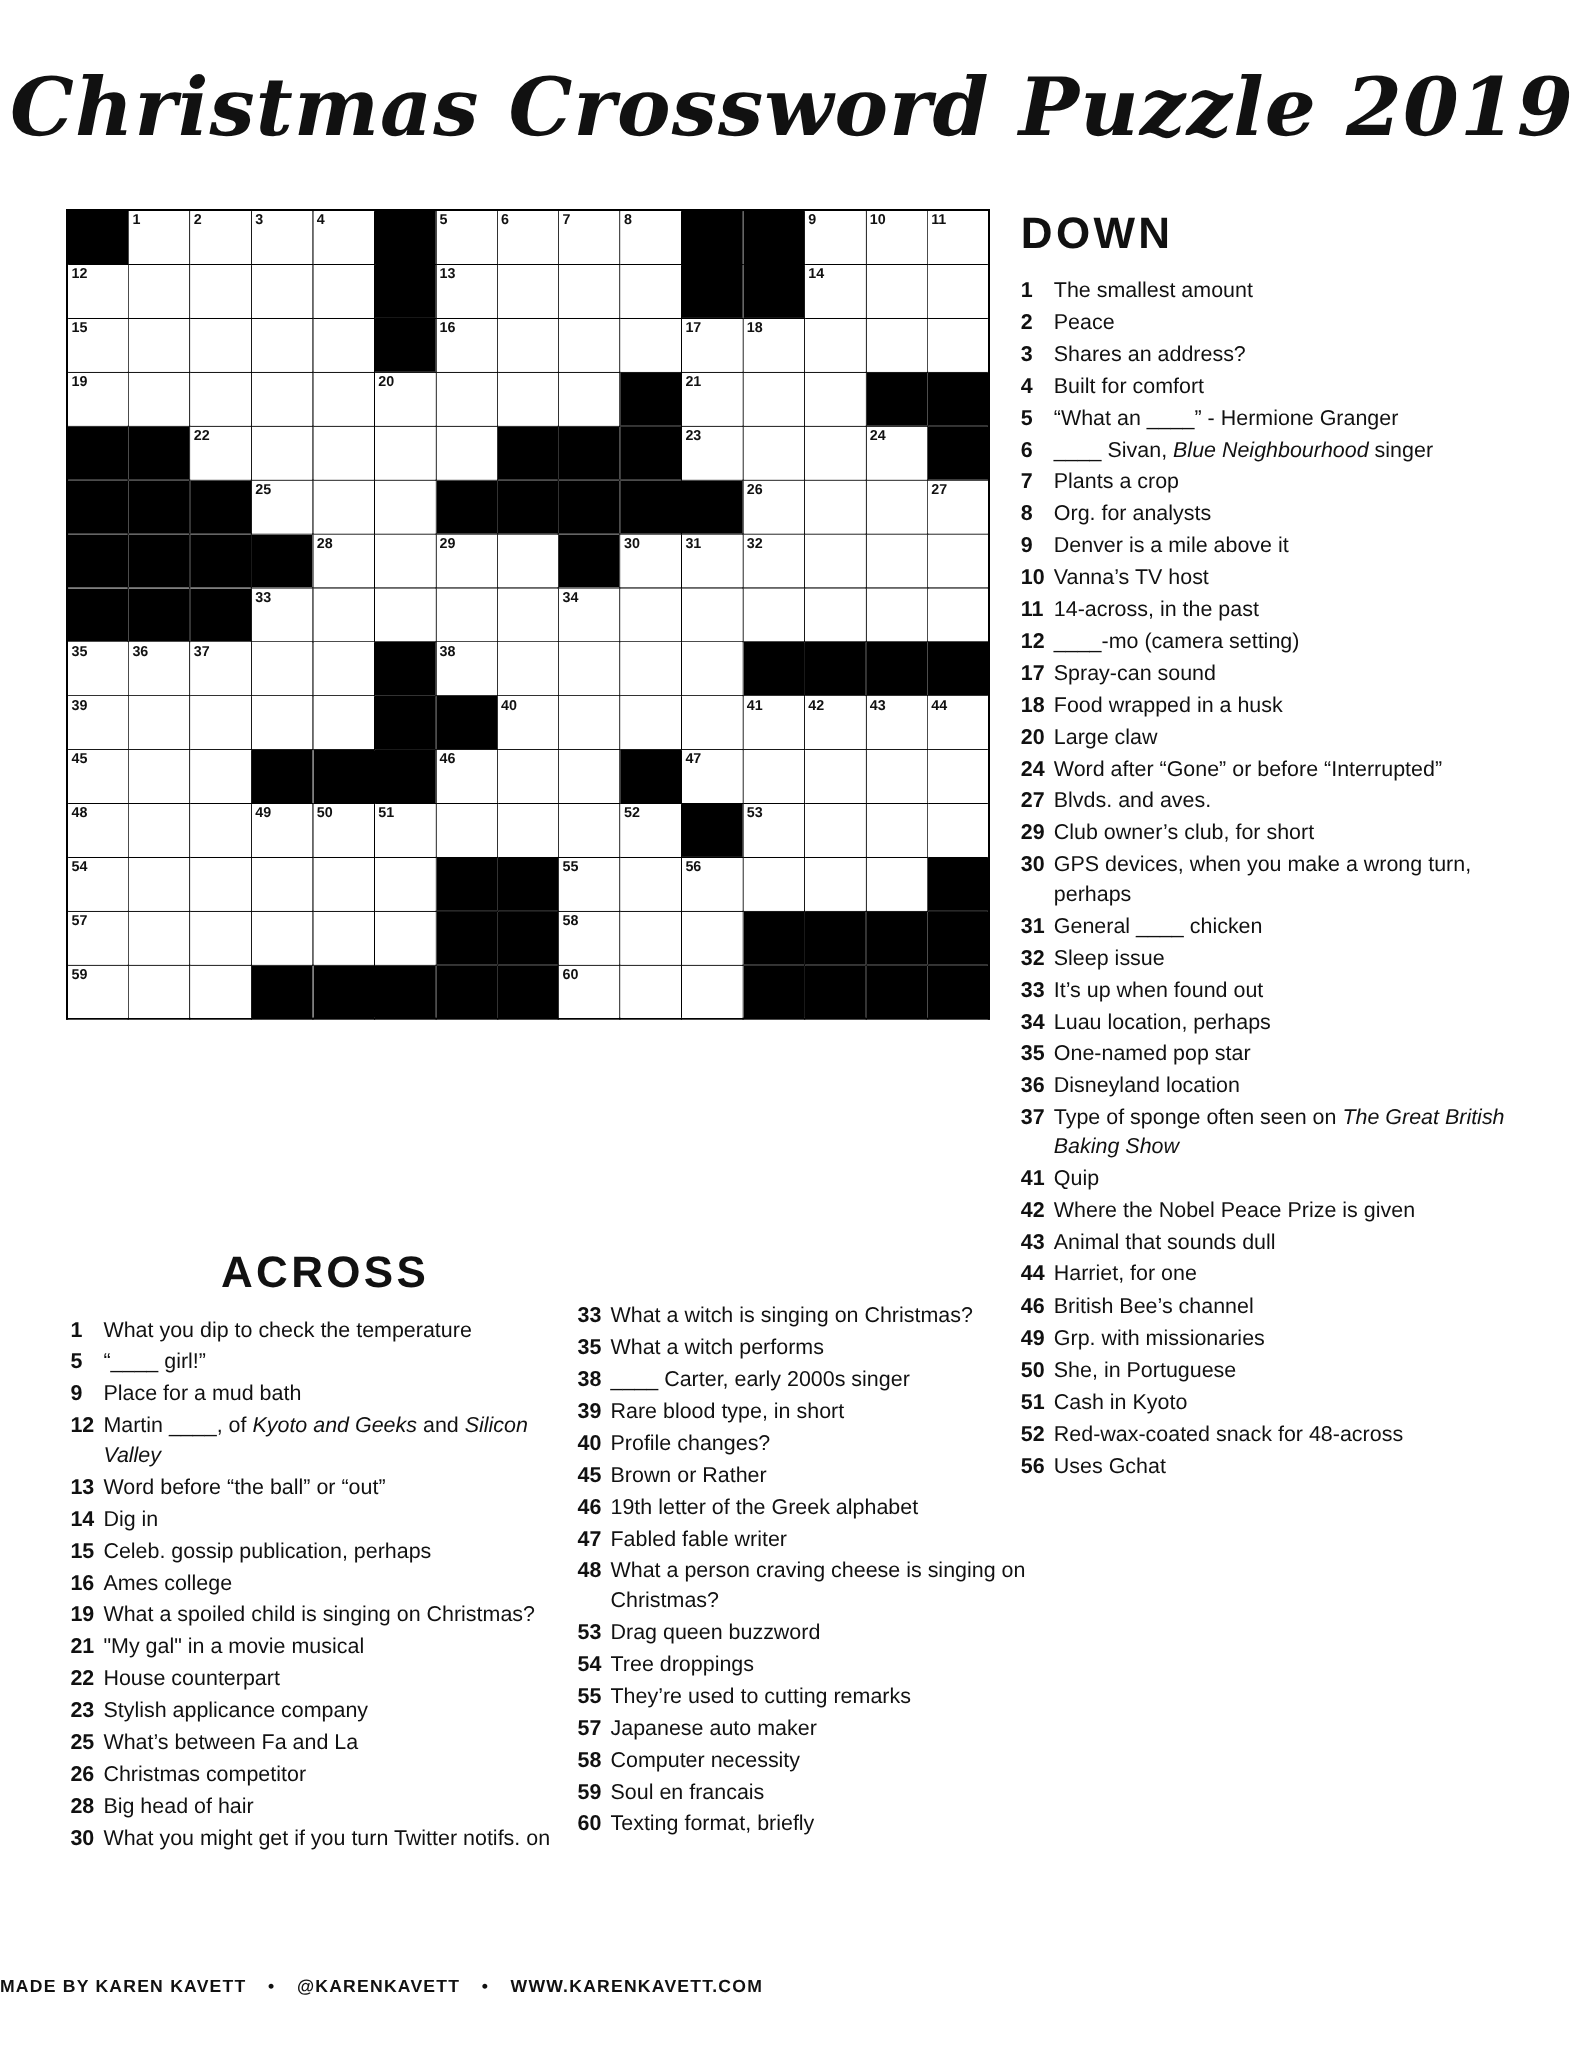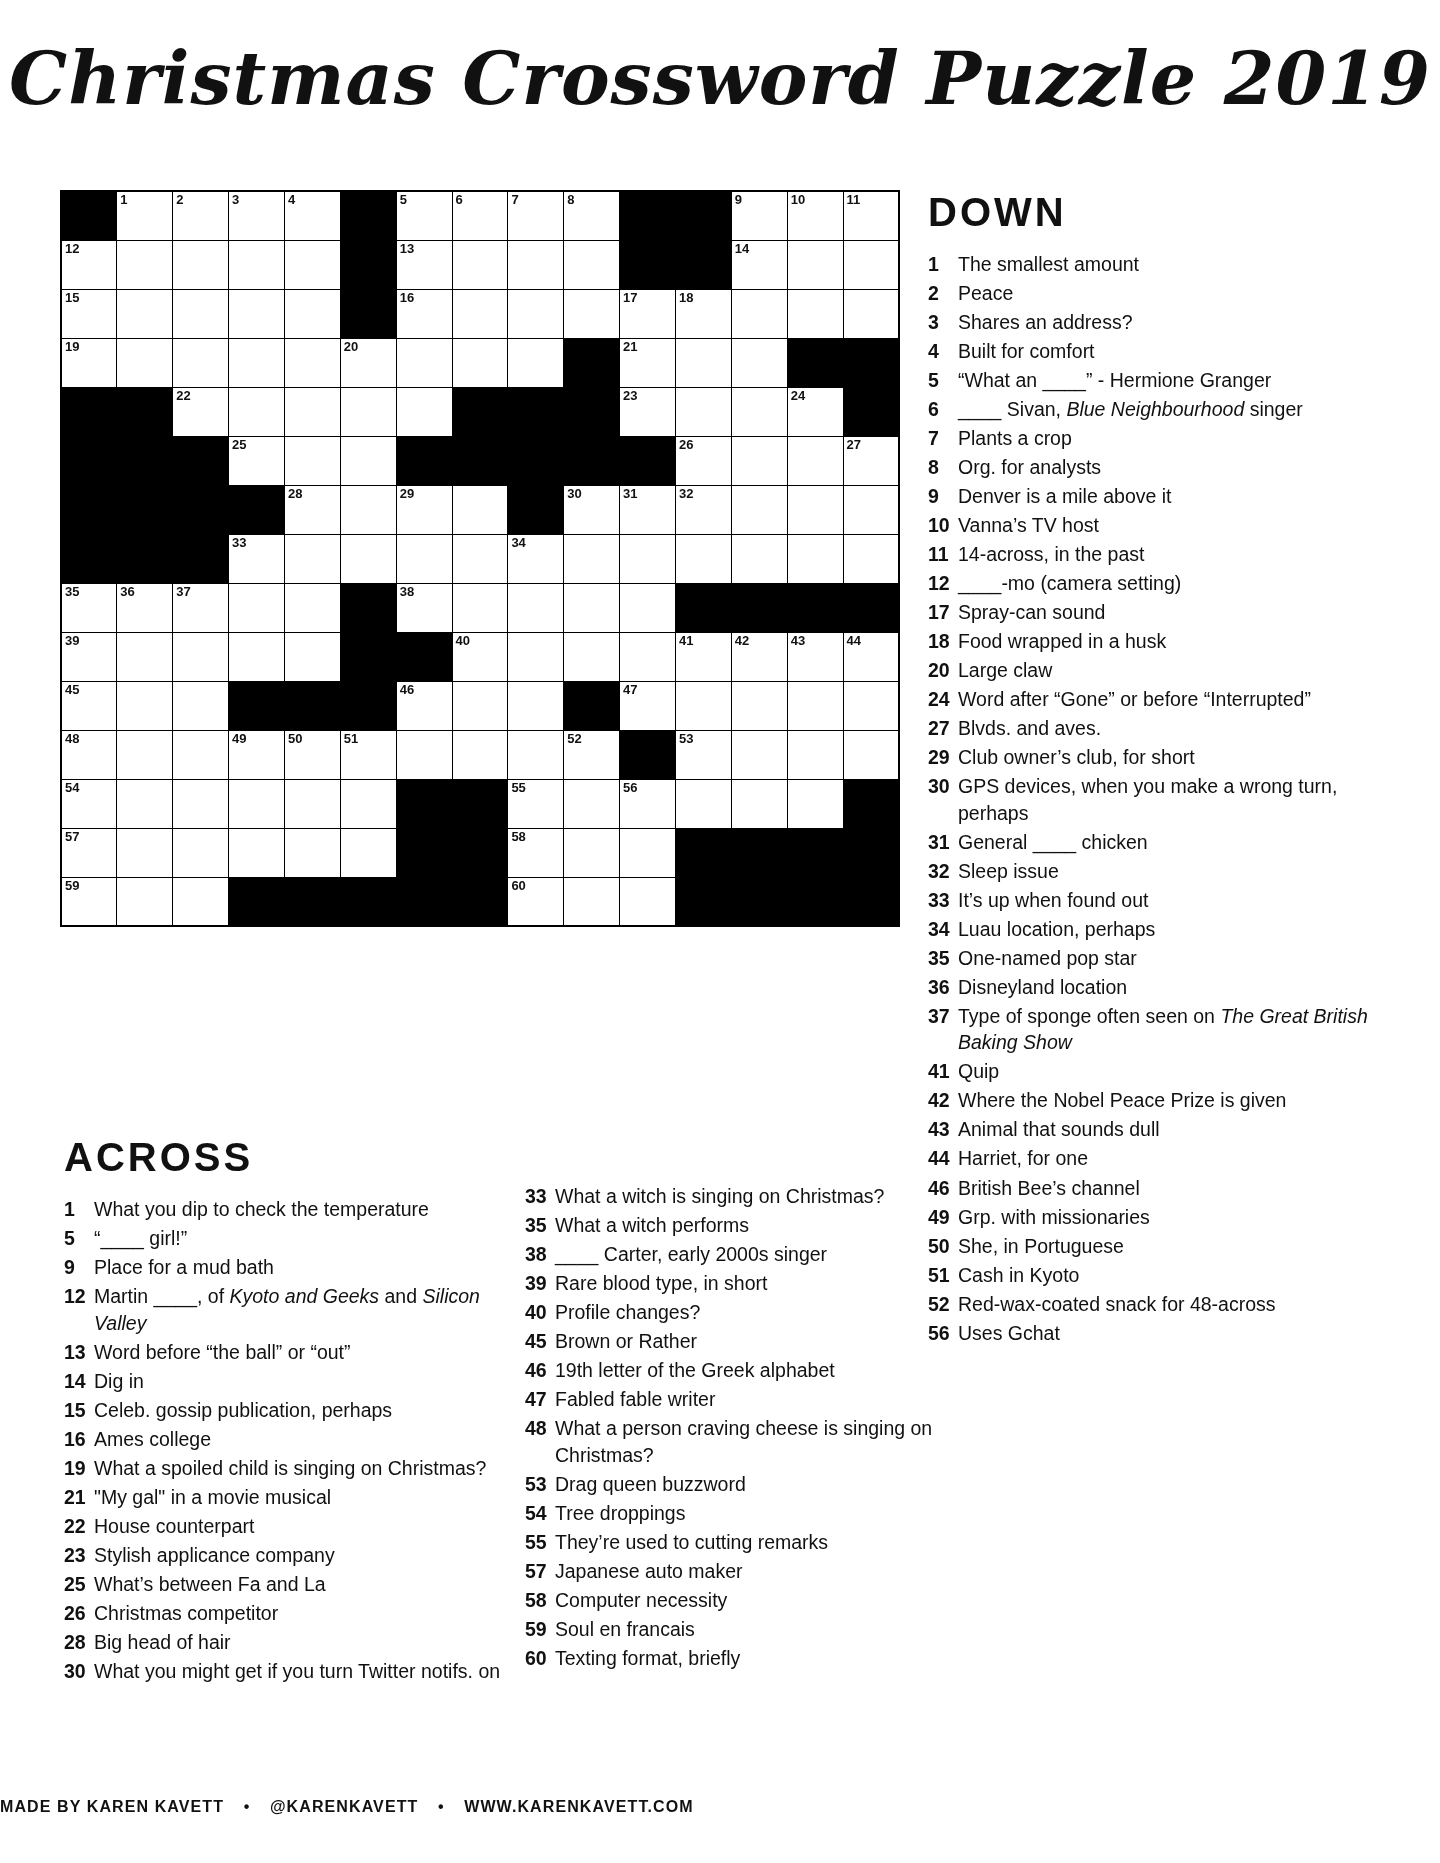--- a/index.html
+++ b/index.html
@@ -22,21 +22,21 @@
   }
 
   
   .title {
     font-family: "DejaVu Serif", serif;
     font-style: italic;
     font-weight: 700;
     font-size: 73px;
     letter-spacing: 1px;
     text-align: center;
-    margin: 42px 0 0 0;
+    margin: 62px 0 0 0;
     line-height: 1;
     white-space: nowrap;
   }
 
   
   .content {
     position: absolute;
     left: 60px;
     top: 190px;
     width: 1320px;
@@ -114,21 +114,21 @@
   
   .across-section {
     position: absolute;
     left: 60px;
     top: 1135px;
     width: 1000px;
     display: flex;
   }
   .across-left { width: 455px; padding-left: 4px; }
   .across-right { width: 440px; padding-left: 10px; padding-top: 48px;}
-  .across-left .heading { margin-left: 0; }
+  .across-left .heading { margin-left: 12px; text-align: center; }
 
   
   .footer {
     position: absolute;
     left: 0;
     top: 1798px;
     width: 1440px;
     text-align: left;
     font-size: 16px;
     font-weight: 700;

